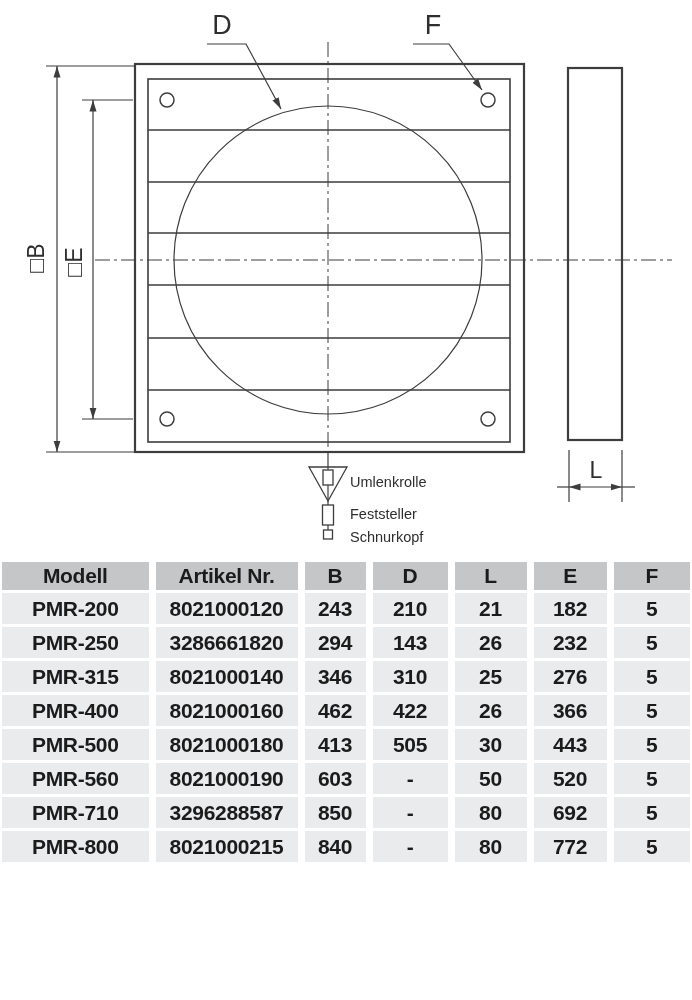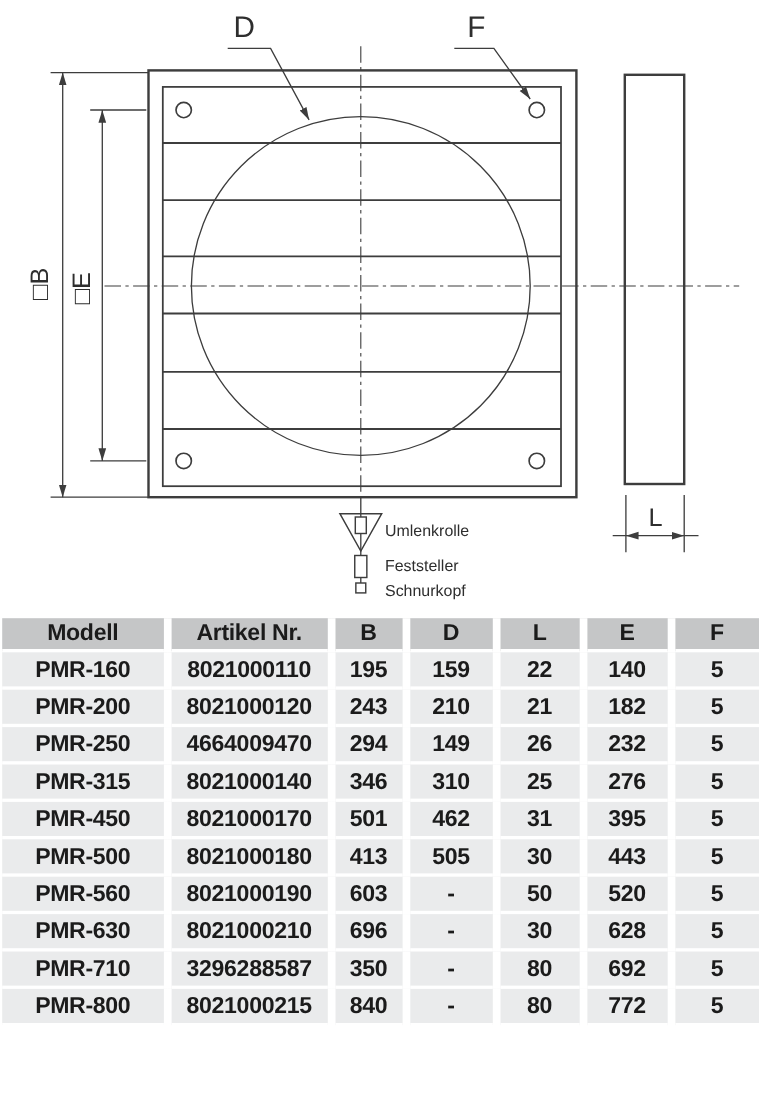--- a/index.html
+++ b/index.html
@@ -125,62 +125,53 @@
         <th>Artikel Nr.</th>
         <th>B</th>
         <th>D</th>
         <th>L</th>
         <th>E</th>
         <th>F</th>
       </tr>
     </thead>
     <tbody>
       <tr>
-        <td>PMR-160</td>
-        <td>8021000110</td>
-        <td>195</td>
-        <td>159</td>
-        <td>22</td>
-        <td>140</td>
-        <td>5</td>
-      </tr>
-      <tr>
         <td>PMR-200</td>
         <td>8021000120</td>
         <td>243</td>
         <td>210</td>
         <td>21</td>
         <td>182</td>
         <td>5</td>
       </tr>
       <tr>
         <td>PMR-250</td>
-        <td>4664009470</td>
+        <td>3286661820</td>
         <td>294</td>
-        <td>149</td>
+        <td>143</td>
         <td>26</td>
         <td>232</td>
         <td>5</td>
       </tr>
       <tr>
         <td>PMR-315</td>
         <td>8021000140</td>
         <td>346</td>
         <td>310</td>
         <td>25</td>
         <td>276</td>
         <td>5</td>
       </tr>
       <tr>
-        <td>PMR-450</td>
-        <td>8021000170</td>
-        <td>501</td>
+        <td>PMR-400</td>
+        <td>8021000160</td>
         <td>462</td>
-        <td>31</td>
-        <td>395</td>
+        <td>422</td>
+        <td>26</td>
+        <td>366</td>
         <td>5</td>
       </tr>
       <tr>
         <td>PMR-500</td>
         <td>8021000180</td>
         <td>413</td>
         <td>505</td>
         <td>30</td>
         <td>443</td>
         <td>5</td>
@@ -188,32 +179,23 @@
       <tr>
         <td>PMR-560</td>
         <td>8021000190</td>
         <td>603</td>
         <td>-</td>
         <td>50</td>
         <td>520</td>
         <td>5</td>
       </tr>
       <tr>
-        <td>PMR-630</td>
-        <td>8021000210</td>
-        <td>696</td>
-        <td>-</td>
-        <td>30</td>
-        <td>628</td>
-        <td>5</td>
-      </tr>
-      <tr>
         <td>PMR-710</td>
         <td>3296288587</td>
-        <td>350</td>
+        <td>850</td>
         <td>-</td>
         <td>80</td>
         <td>692</td>
         <td>5</td>
       </tr>
       <tr>
         <td>PMR-800</td>
         <td>8021000215</td>
         <td>840</td>
         <td>-</td>

